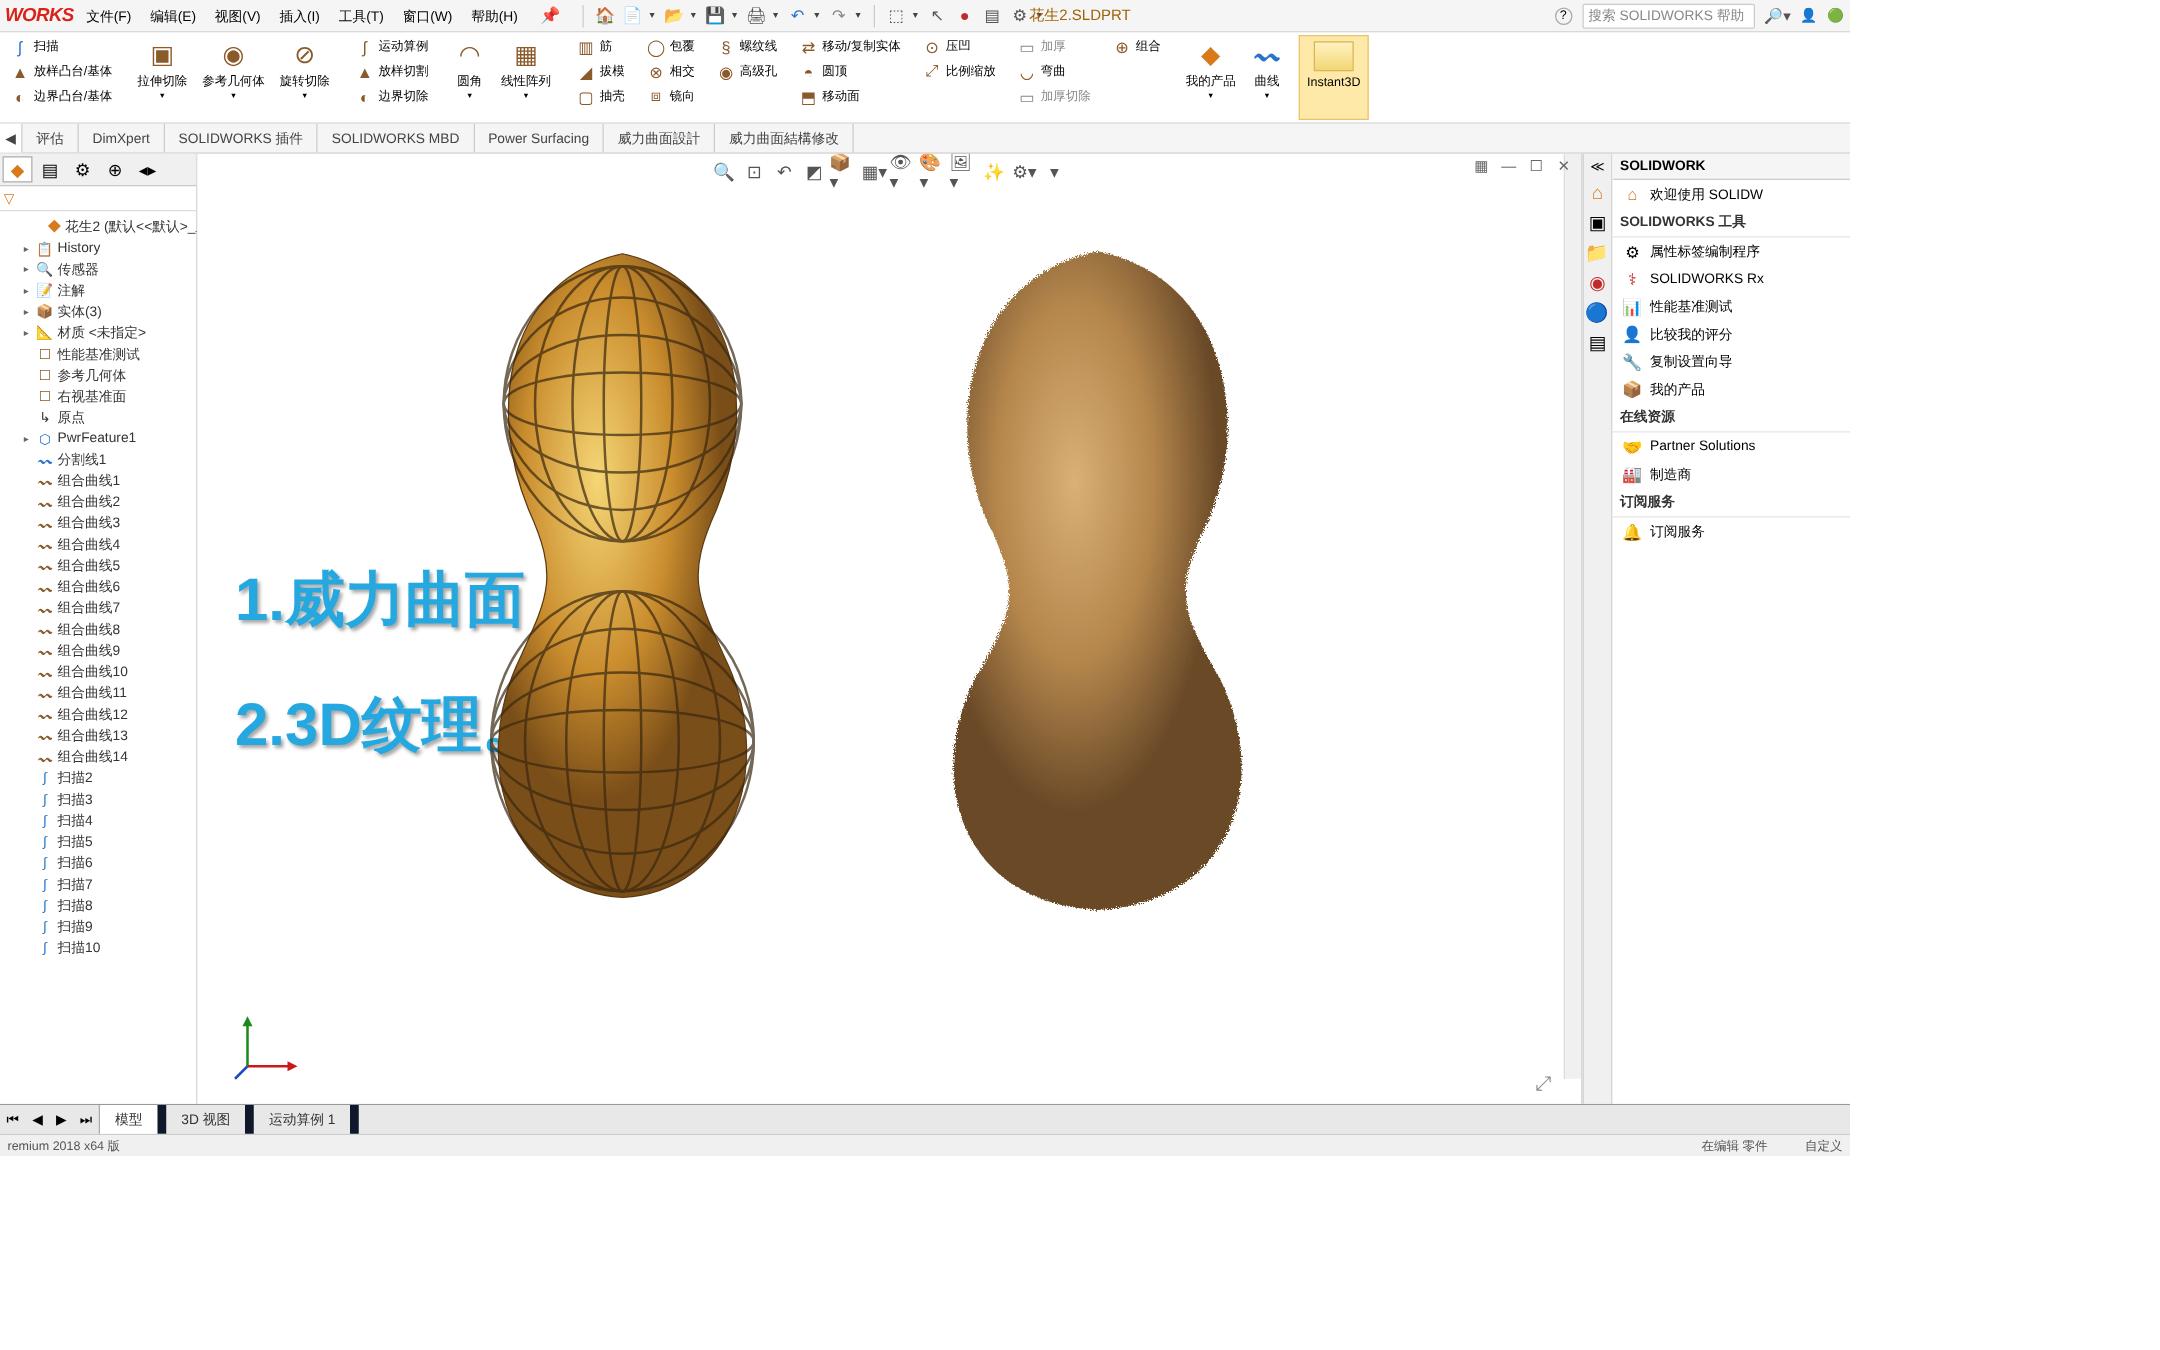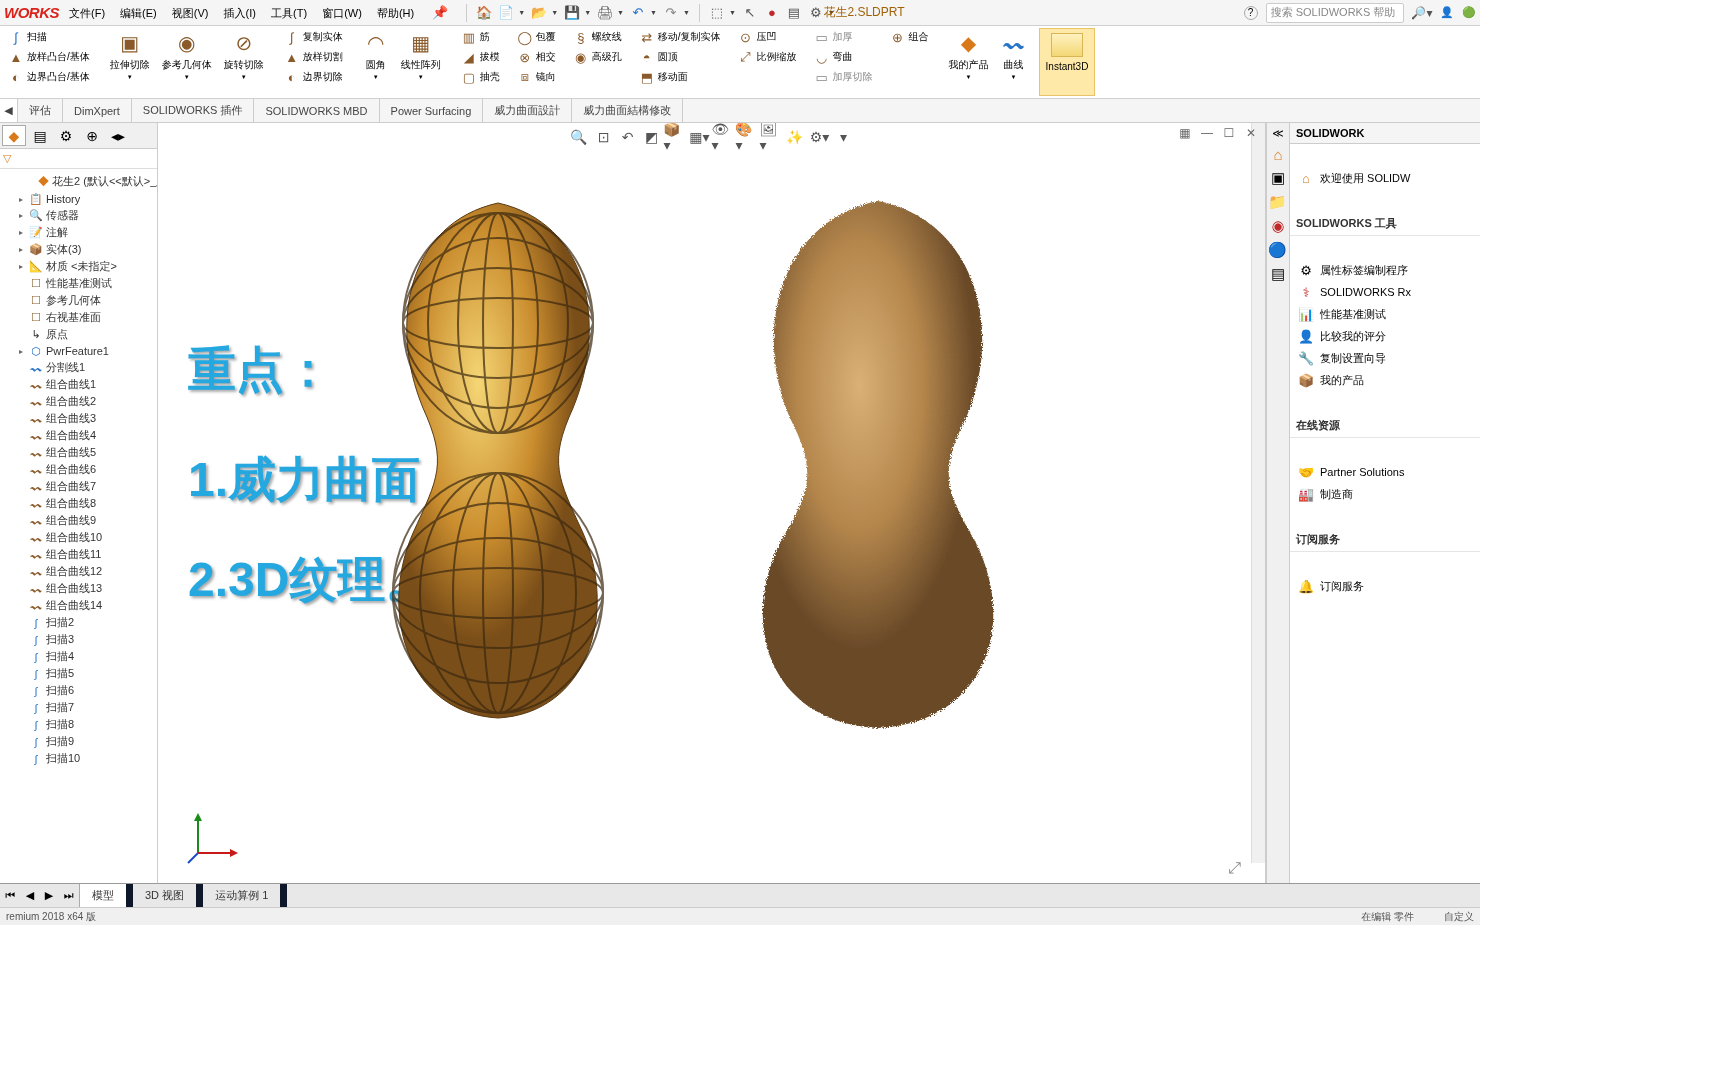--- a/index.html
+++ b/index.html
@@ -41,21 +41,21 @@
 .overlay-title { position: absolute; top: 22px; left: 30px; font-size: 60px; font-weight: bold; color: #25a8e0; text-shadow: 2px 2px 3px rgba(0,0,0,0.35); white-space: nowrap;}
 .overlay-t2 { position: absolute; top: 215px; left: 30px; font-size: 48px; font-weight: bold; color: #25a8e0; text-shadow: 2px 2px 3px rgba(0,0,0,0.35);}
 .overlay-t3 { position: absolute; top: 325px; left: 30px; font-size: 48px; font-weight: bold; color: #25a8e0; text-shadow: 2px 2px 3px rgba(0,0,0,0.35);}
 .overlay-t4 { position: absolute; top: 425px; left: 30px; font-size: 48px; font-weight: bold; color: #25a8e0; text-shadow: 2px 2px 3px rgba(0,0,0,0.35);}
 .triad { position: absolute; bottom: 20px; left: 30px; width: 50px; height: 50px; }
 .triad svg { overflow: visible; }
 .viewport-scrollbar { position: absolute; right: 0; top: 0; bottom: 20px; width: 14px; background: #f0f0f0; border-left: 1px solid #ddd;}
 .peanut { position: absolute; }
 .right-sidebar { width: 24px; background: #f0f0f0; border-left: 1px solid #ccc; border-right: 1px solid #ccc; display: flex; flex-direction: column; align-items: center; padding: 4px 0; gap: 6px;}
 .right-sidebar span { cursor: pointer; font-size: 15px;}
-.task-panel { width: 190px; background: #fff; display: flex; flex-direction: column; font-size: 11px; overflow: hidden; gap: 23px;}
+.task-panel { width: 190px; background: #fff; display: flex; flex-direction: column; font-size: 11px; overflow: hidden;}
 .task-header { display: flex; align-items: center; padding: 4px 6px; border-bottom: 1px solid #ccc; background: #f5f5f5; }
 .task-section-title { padding: 4px 6px; color: #333; font-weight: bold; border-bottom: 1px solid #e5e5e5; font-size: 11px;}
 .task-item { display: flex; align-items: center; gap: 6px; padding: 3px 8px; cursor: pointer; white-space: nowrap;}
 .task-item .tic2 { width: 16px; height: 16px; display: inline-flex; align-items: center; justify-content: center; font-size: 13px;}
 .bottom-tabs { height: 24px; display: flex; align-items: stretch; border-top: 1px solid #999; background: #e8e8e8; }
 .bottom-tab { padding: 3px 12px; border-right: 7px solid #0f172a; cursor: pointer; color: #333; display: flex; align-items: center; font-size: 11px; }
 .statusbar { height: 18px; display: flex; align-items: center; background: #f0f0f0; border-top: 1px solid #ccc; padding: 0 6px; font-size: 10px; color: #555; }
 .statusbar .spacer { flex: 1; }
 .brown { color: #8a5a2a; }
 .blue { color: #2874c8; }
@@ -138,21 +138,21 @@
       </div>
     <div class="ribbon-big">
         <span class="ric brown">⊘</span>
         <span>旋转切除</span>
         <span style="font-size:6px;">▼</span>
       </div>
   </div>
   <div class="ribbon-group">
     <div class="ribbon-row">
         <span class="ric brown">∫</span>
-        <span>复制实体</span>
+        <span>运动算例</span>
       </div>
     <div class="ribbon-row">
         <span class="ric brown">▲</span>
         <span>放样切割</span>
       </div>
     <div class="ribbon-row">
         <span class="ric brown">◐</span>
         <span>边界切除</span>
       </div>
   </div>
@@ -482,21 +482,20 @@
       <span>⚙▾</span>
       <span>▾</span>
     </div>
     <div class="window-controls">
       <span>▦</span>
       <span>—</span>
       <span>☐</span>
       <span>✕</span>
     </div>
 
-    <div class="overlay-t2">重点：</div>
     <div class="overlay-t3">1.威力曲面；</div>
     <div class="overlay-t4">2.3D纹理。</div>
 
     <svg class="peanut" style="left:210px;top:70px;" width="260" height="530" viewBox="0 0 260 530">
       <defs>
           <radialGradient id="pg1" cx="40%" cy="35%">
             <stop offset="0%" stop-color="#f5d675"></stop>
             <stop offset="60%" stop-color="#ca8d2e"></stop>
             <stop offset="100%" stop-color="#7a4e18"></stop>
           </radialGradient>

